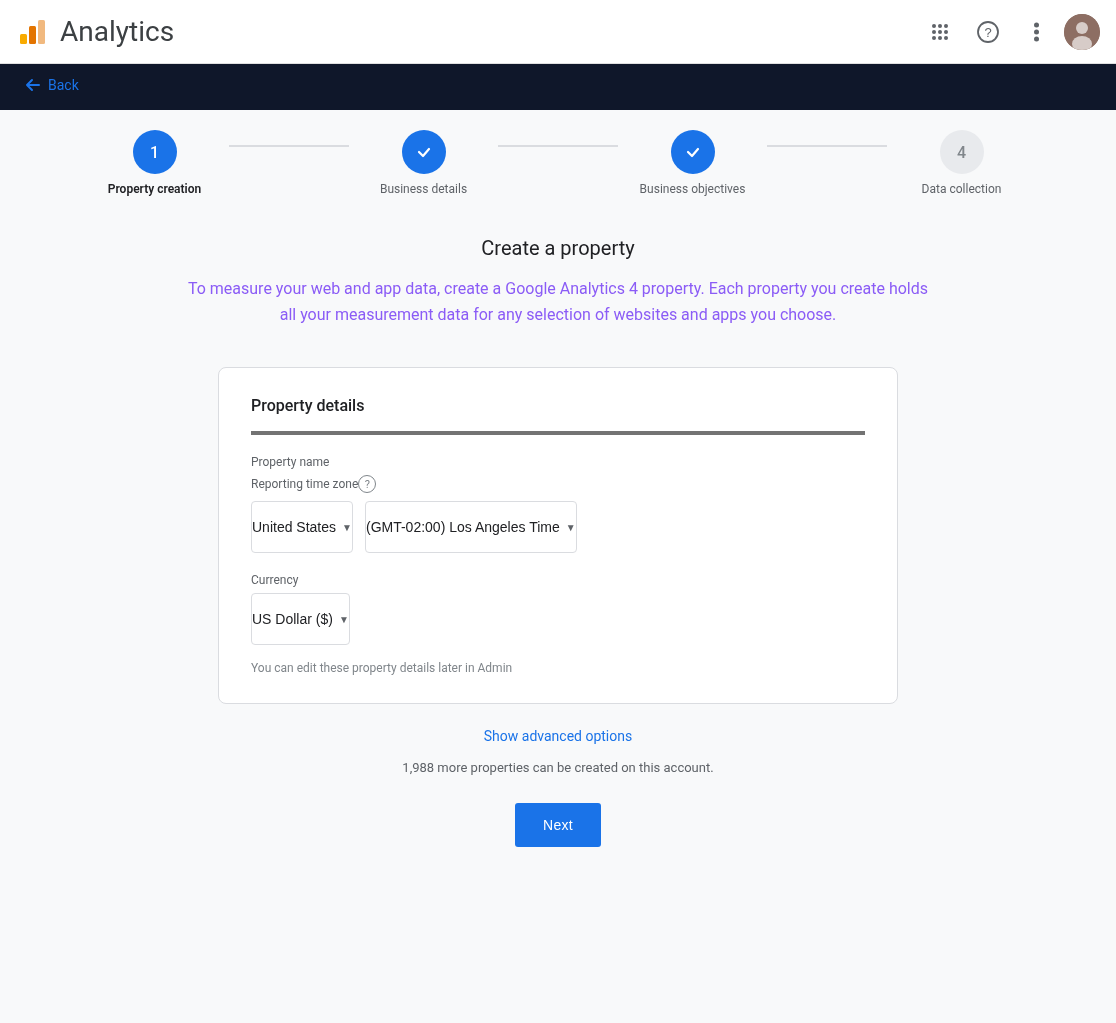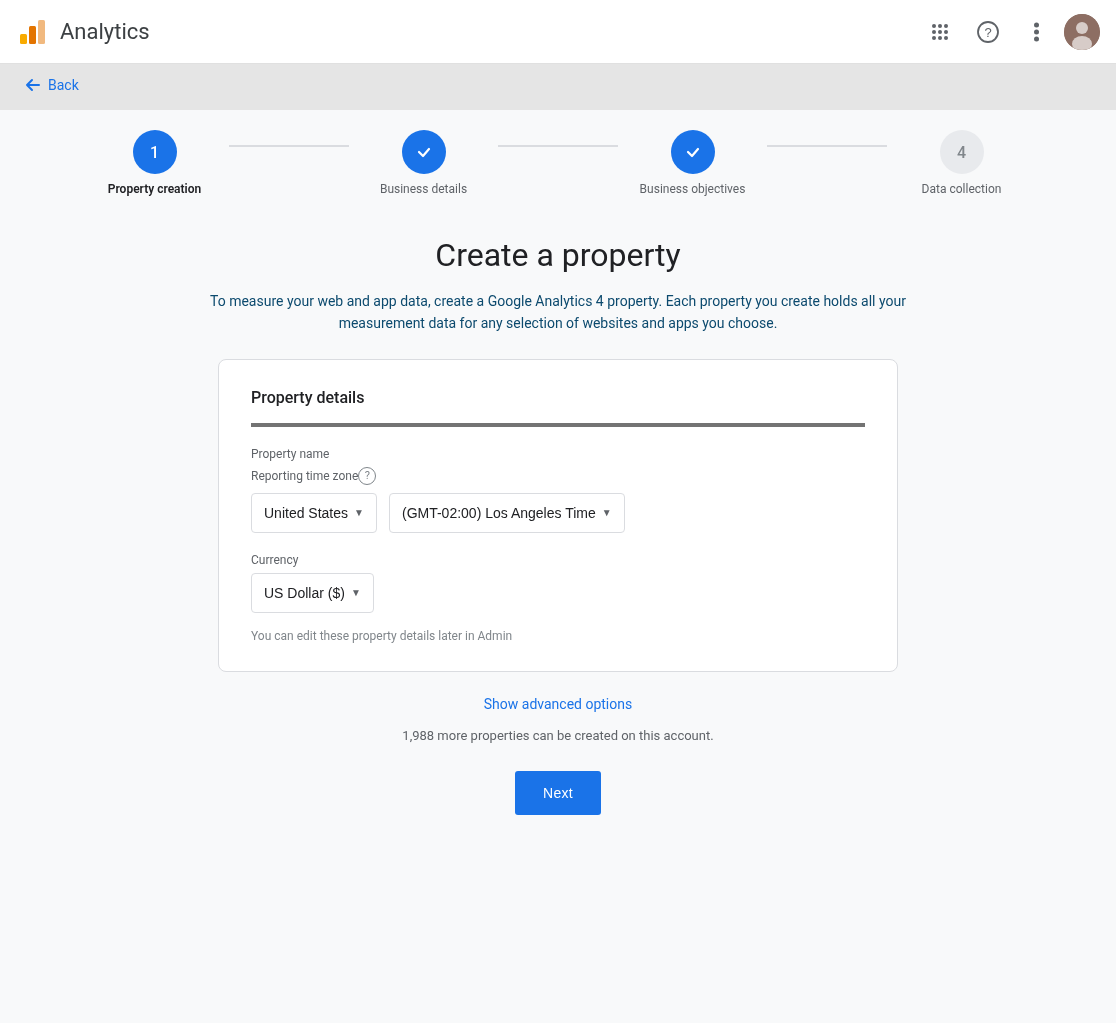--- a/index.html
+++ b/index.html
@@ -24,21 +24,21 @@
     .header-left {
       display: flex;
       align-items: center;
       gap: 12px;
     }
     .logo-icon {
       width: 32px;
       height: 32px;
     }
     .header-title {
-      font-size: 22px;
+      font-size: 28px;
       font-weight: 400;
       color: #3c4043;
     }
     .header-right {
       display: flex;
       align-items: center;
       gap: 8px;
     }
     .icon-btn {
       width: 40px;
@@ -63,21 +63,21 @@
       display: flex;
       align-items: center;
       justify-content: center;
       color: #fff;
       font-size: 14px;
     }
 
     
     .back-bar {
       padding: 12px 24px;
-      background: #e5e5e5;
+      background: #0f172a;
     }
     .back-link {
       display: inline-flex;
       align-items: center;
       gap: 6px;
       color: #1a73e8;
       font-size: 14px;
       cursor: pointer;
       text-decoration: none;
     }
@@ -140,33 +140,33 @@
 
     
     .main {
       padding: 20px 0;
       display: flex;
       flex-direction: column;
       align-items: center;
       background: #f8f9fa;
     }
     .page-title {
-      font-size: 32px;
+      font-size: 20px;
       font-weight: 400;
       color: #202124;
       margin-bottom: 16px;
       margin-top: 20px;
     }
     .page-desc {
-      font-size: 14px;
-      color: #0c4a6e;
+      font-size: 16px;
+      color: #8b5cf6;
       text-align: center;
       max-width: 760px;
       line-height: 1.6;
-      margin-bottom: 24px;
+      margin-bottom: 40px;
     }
 
     
     .card {
       background: #fff;
       border: 1px solid #dadce0;
       border-radius: 8px;
       padding: 28px 32px;
       width: 680px;
       margin-bottom: 24px;
@@ -221,22 +221,22 @@
       align-items: center;
       justify-content: center;
       font-size: 11px;
       color: #80868b;
       cursor: pointer;
     }
     .select-btn {
       display: flex;
       align-items: center;
       gap: 6px;
-      height: 40px;
-      padding: 0 12px;
+      height: 52px;
+      padding: 0 0;
       border: 1px solid #dadce0;
       border-radius: 4px;
       background: #fff;
       font-size: 14px;
       color: #202124;
       cursor: pointer;
       white-space: nowrap;
     }
     .select-chevron { font-size: 10px; color: #5f6368; }
 

